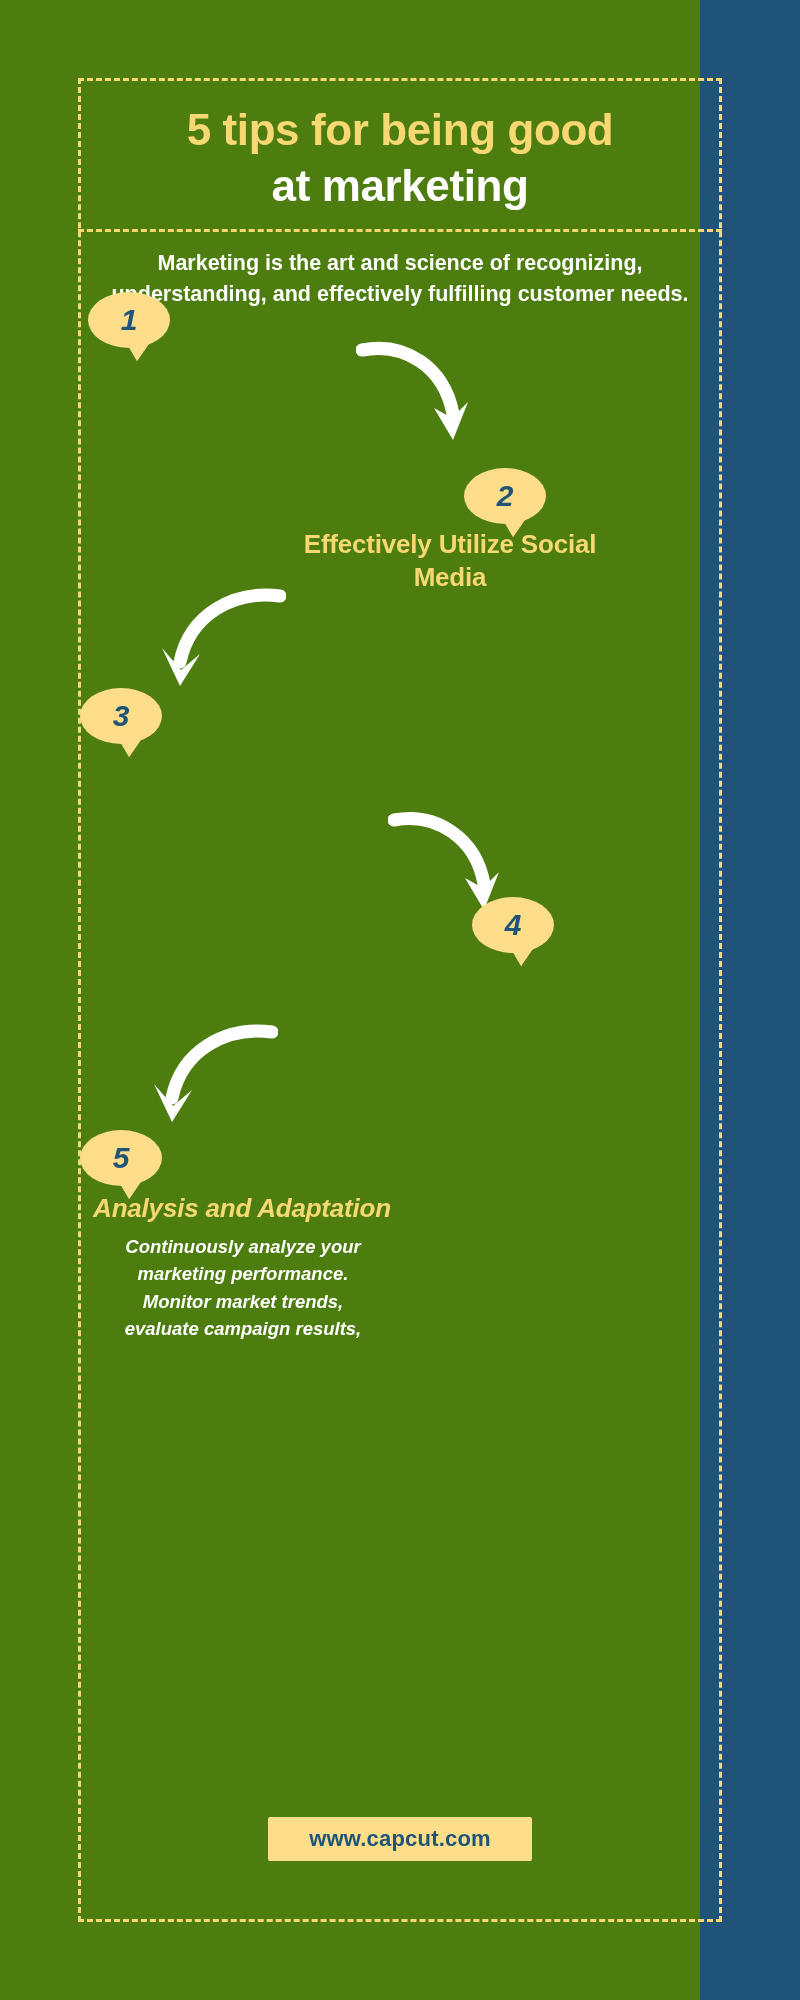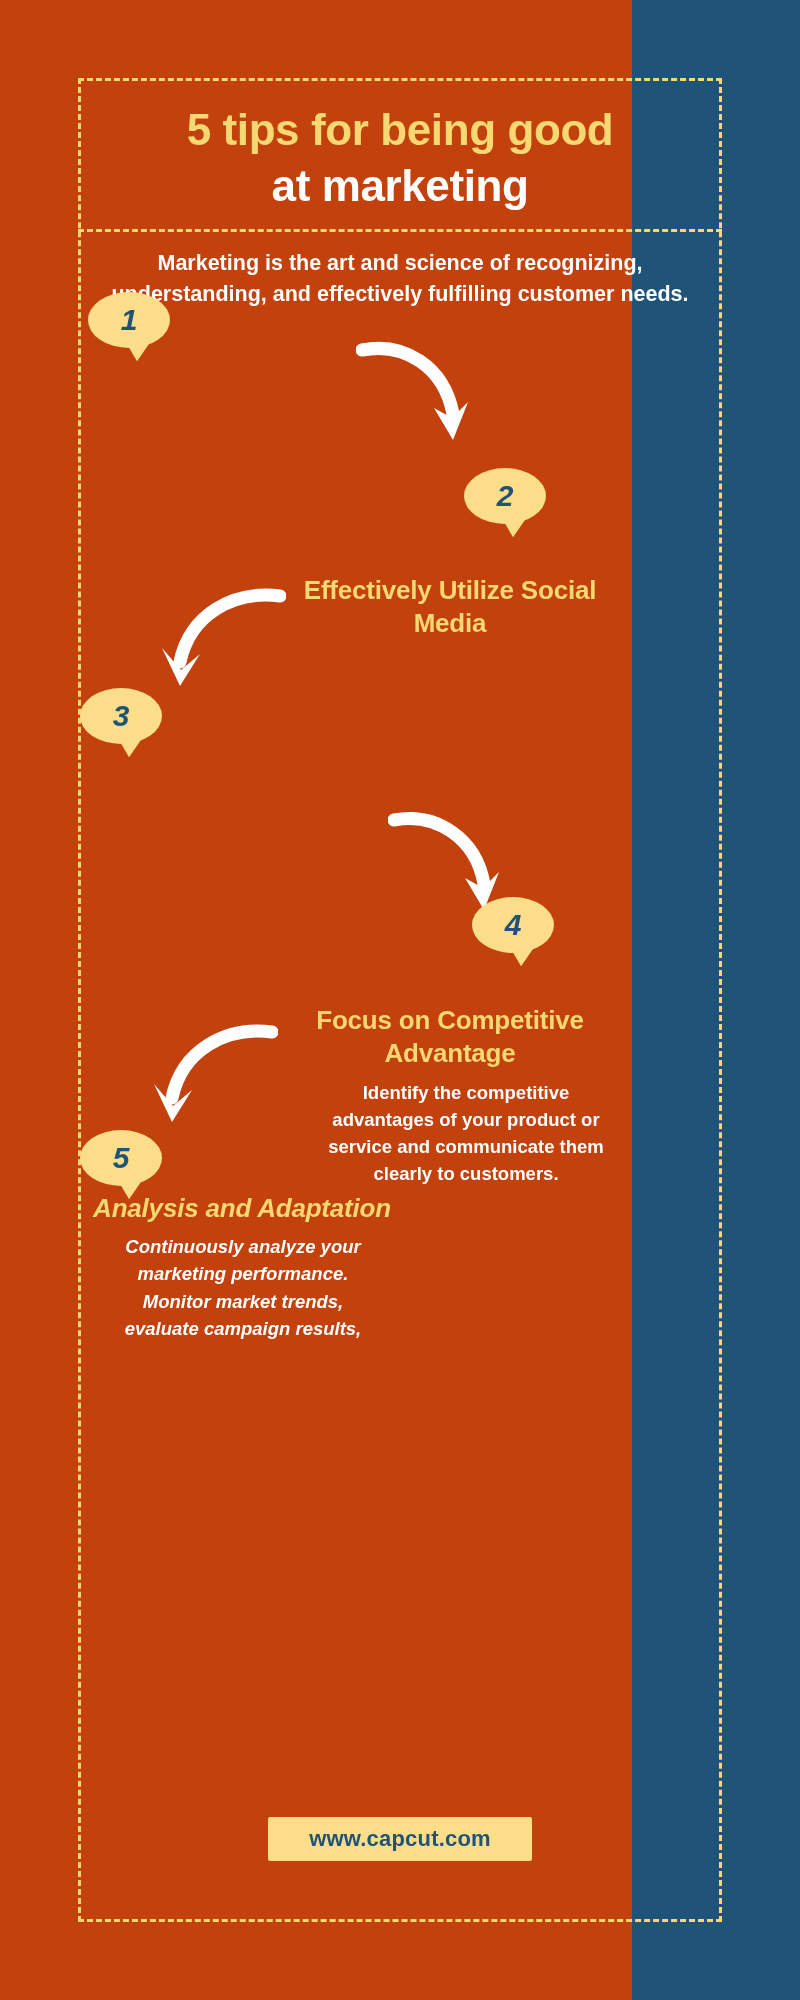--- a/index.html
+++ b/index.html
@@ -11,23 +11,23 @@
     width: 800px;
     height: 2000px;
     font-family: "Liberation Sans", sans-serif;
     position: relative;
     overflow: hidden;
   }
 
   #infographic {
     position: absolute;
     left: 0; top: 0;
-    width: 632px;
+    width: 700px;
     height: 2000px;
-    background: #c2410c;
+    background: #4d7c0f;
   }
 
   
   .frame {
     position: absolute;
     left: 78px;
     top: 78px;
     width: 644px;
     height: 1844px;
     border: 3px dashed #f7d873;
@@ -67,21 +67,21 @@
     font-weight: 700;
     line-height: 1.46;
   }
 
   
   .tip {
     position: absolute;
     width: 330px;
   }
   .tip.left  { text-align: center; }
-  .tip.right { text-align: center; margin-top: 46px; }
+  .tip.right { text-align: center; }
 
   .badge {
     position: absolute;
     width: 82px;
     height: 56px;
     background: #fbdd8a;
     border-radius: 50% / 50%;
     display: flex;
     align-items: center;
     justify-content: center;
@@ -186,24 +186,20 @@
   <div class="arrow" style="left:388px; top:808px;">
     <svg width="120" height="115" viewBox="0 0 120 115">
       <path d="M6 12 C48 4, 88 30, 96 76" stroke="#ffffff" stroke-width="13" fill="none" stroke-linecap="round"></path>
       <path d="M77 70 L96 102 L111 64 L95 80 Z" fill="#ffffff"></path>
     </svg>
   </div>
 
   <div class="badge" style="left:472px; top:897px;">
     <span>4</span>
   </div>
-  <div class="tip right" style="left:280px; top:958px; width:340px;">
-    <div class="tip-title">Focus on Competitive Advantage</div>
-    <div class="tip-body" style="width:300px; margin-left:36px;">Identify the competitive advantages of your product or service and communicate them clearly to customers.</div>
-  </div>
 
   <div class="arrow" style="left:148px; top:1020px;">
     <svg width="130" height="112" viewBox="0 0 130 112">
       <path d="M124 12 C78 6, 34 30, 24 78" stroke="#ffffff" stroke-width="13" fill="none" stroke-linecap="round"></path>
       <path d="M6 64 L24 102 L44 70 L25 86 Z" fill="#ffffff"></path>
     </svg>
   </div>
 
   <div class="badge" style="left:80px; top:1130px;">
     <span>5</span>

